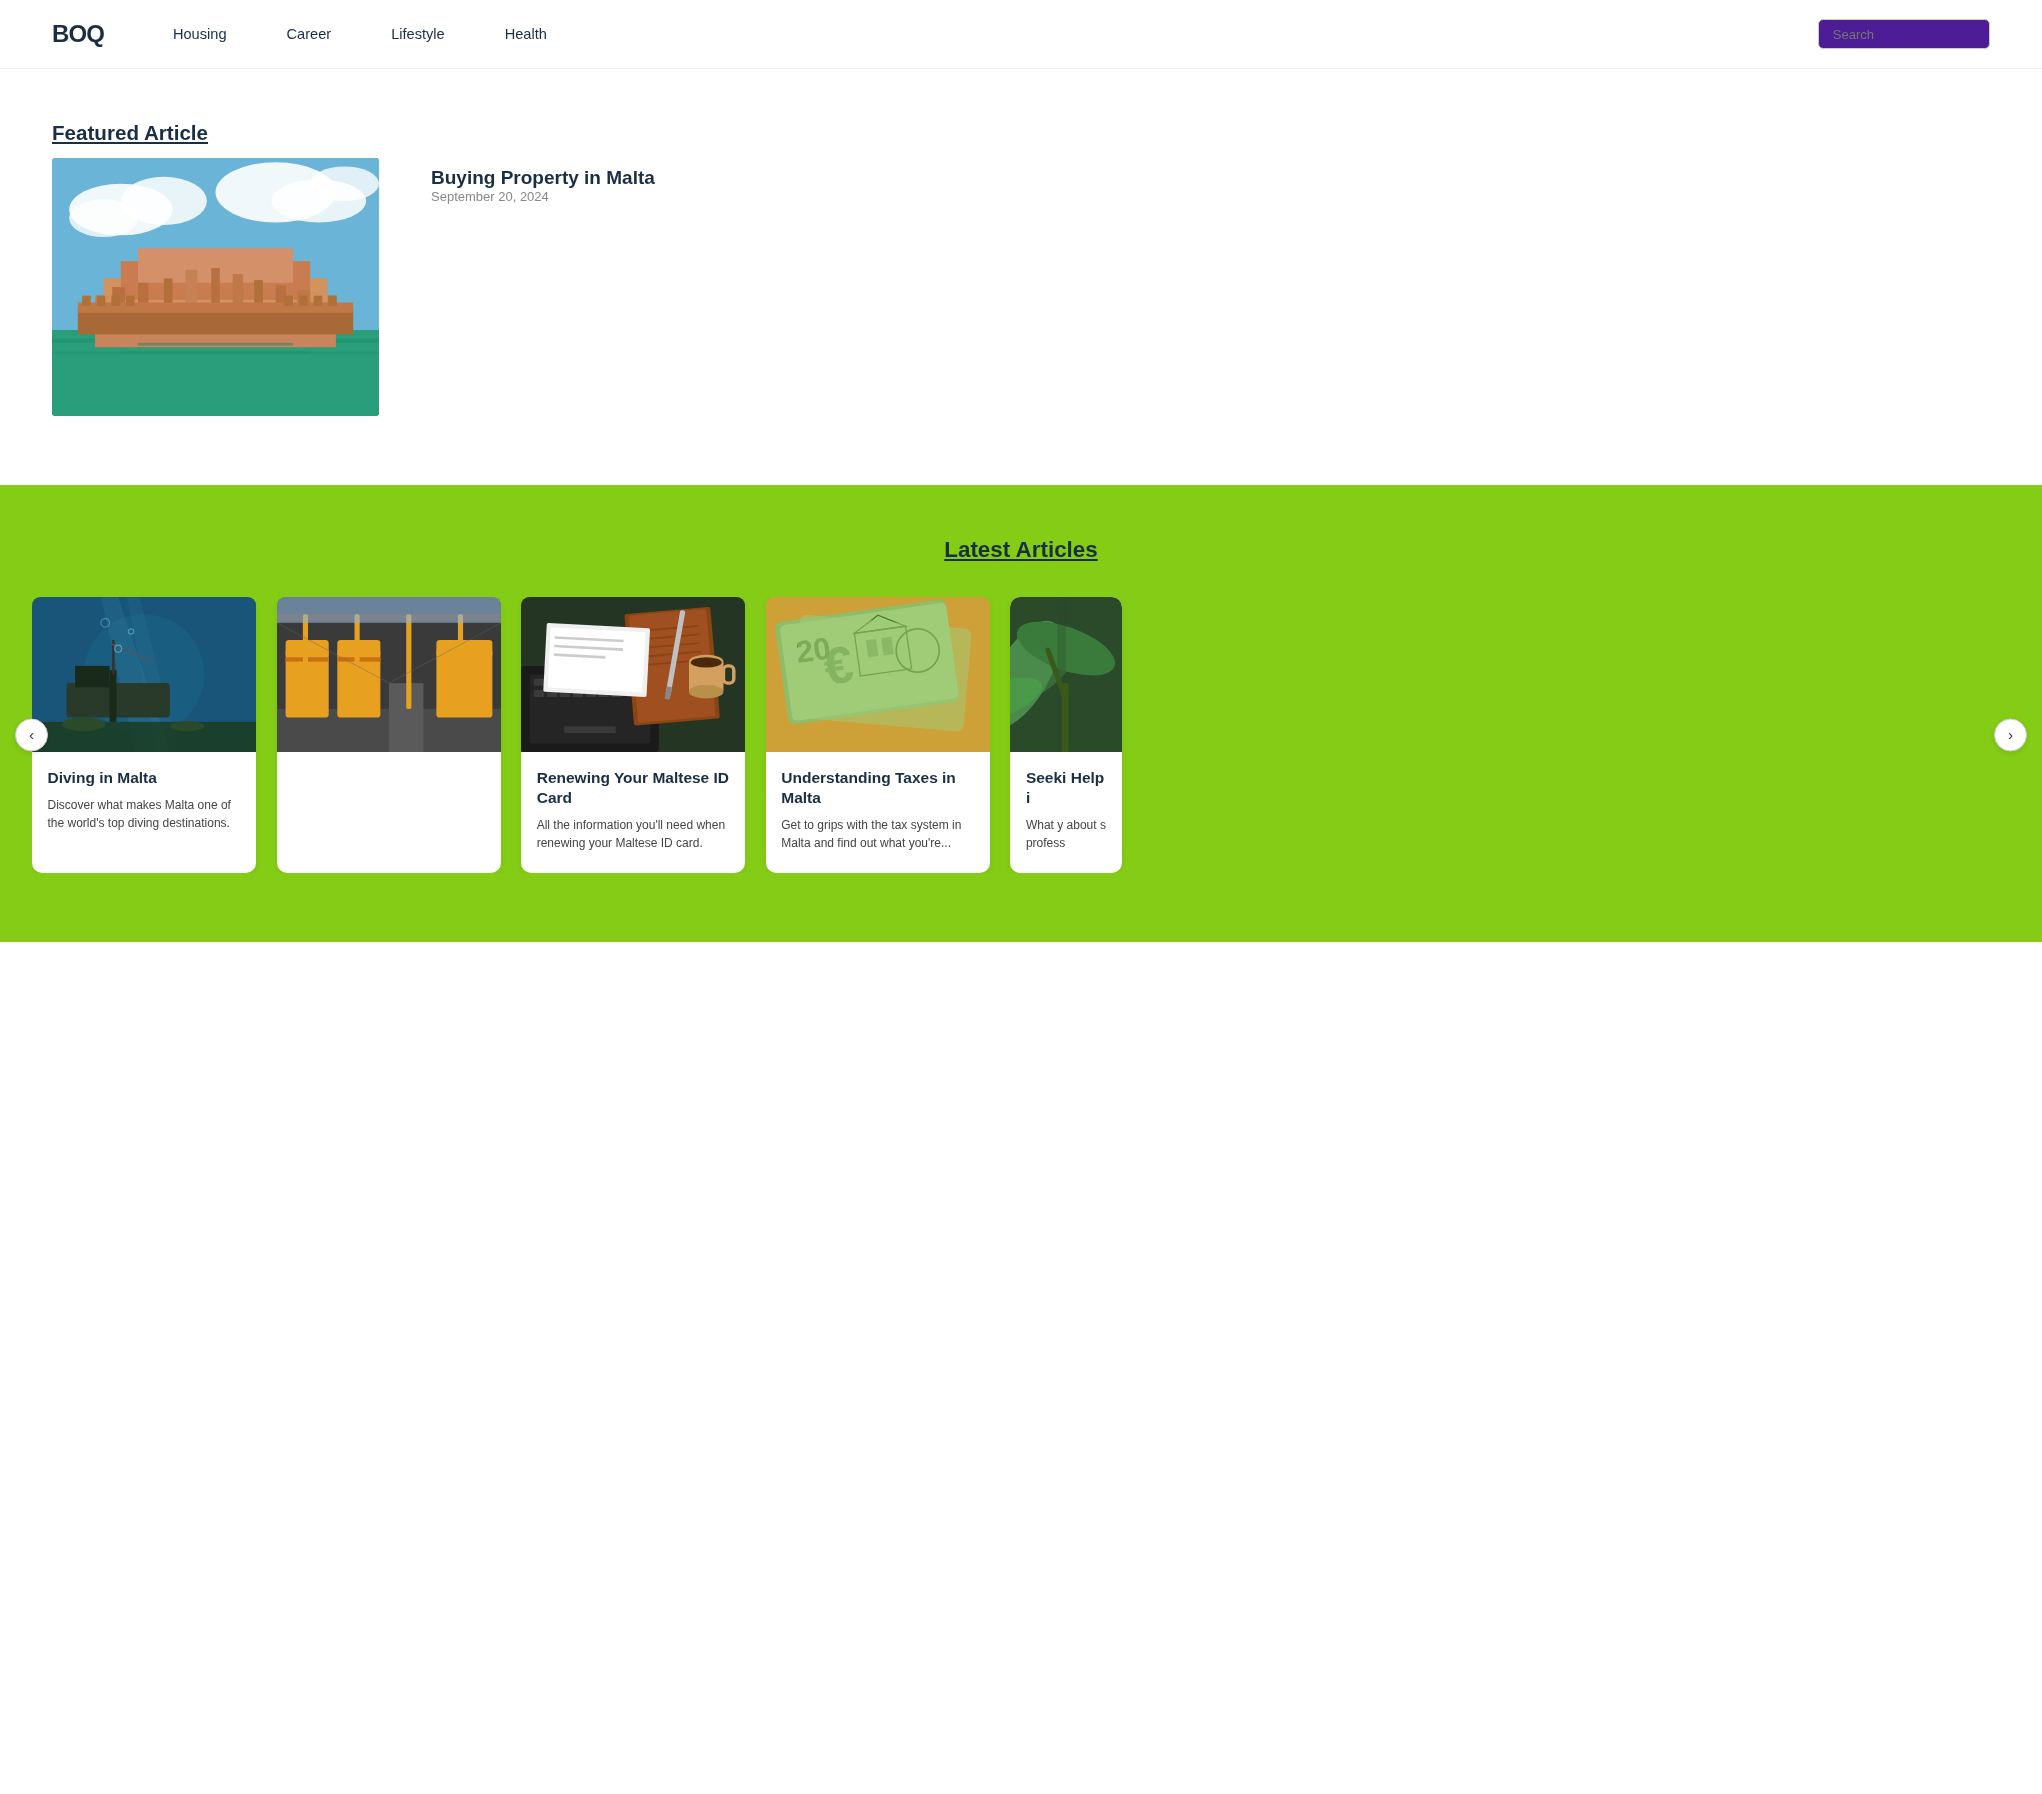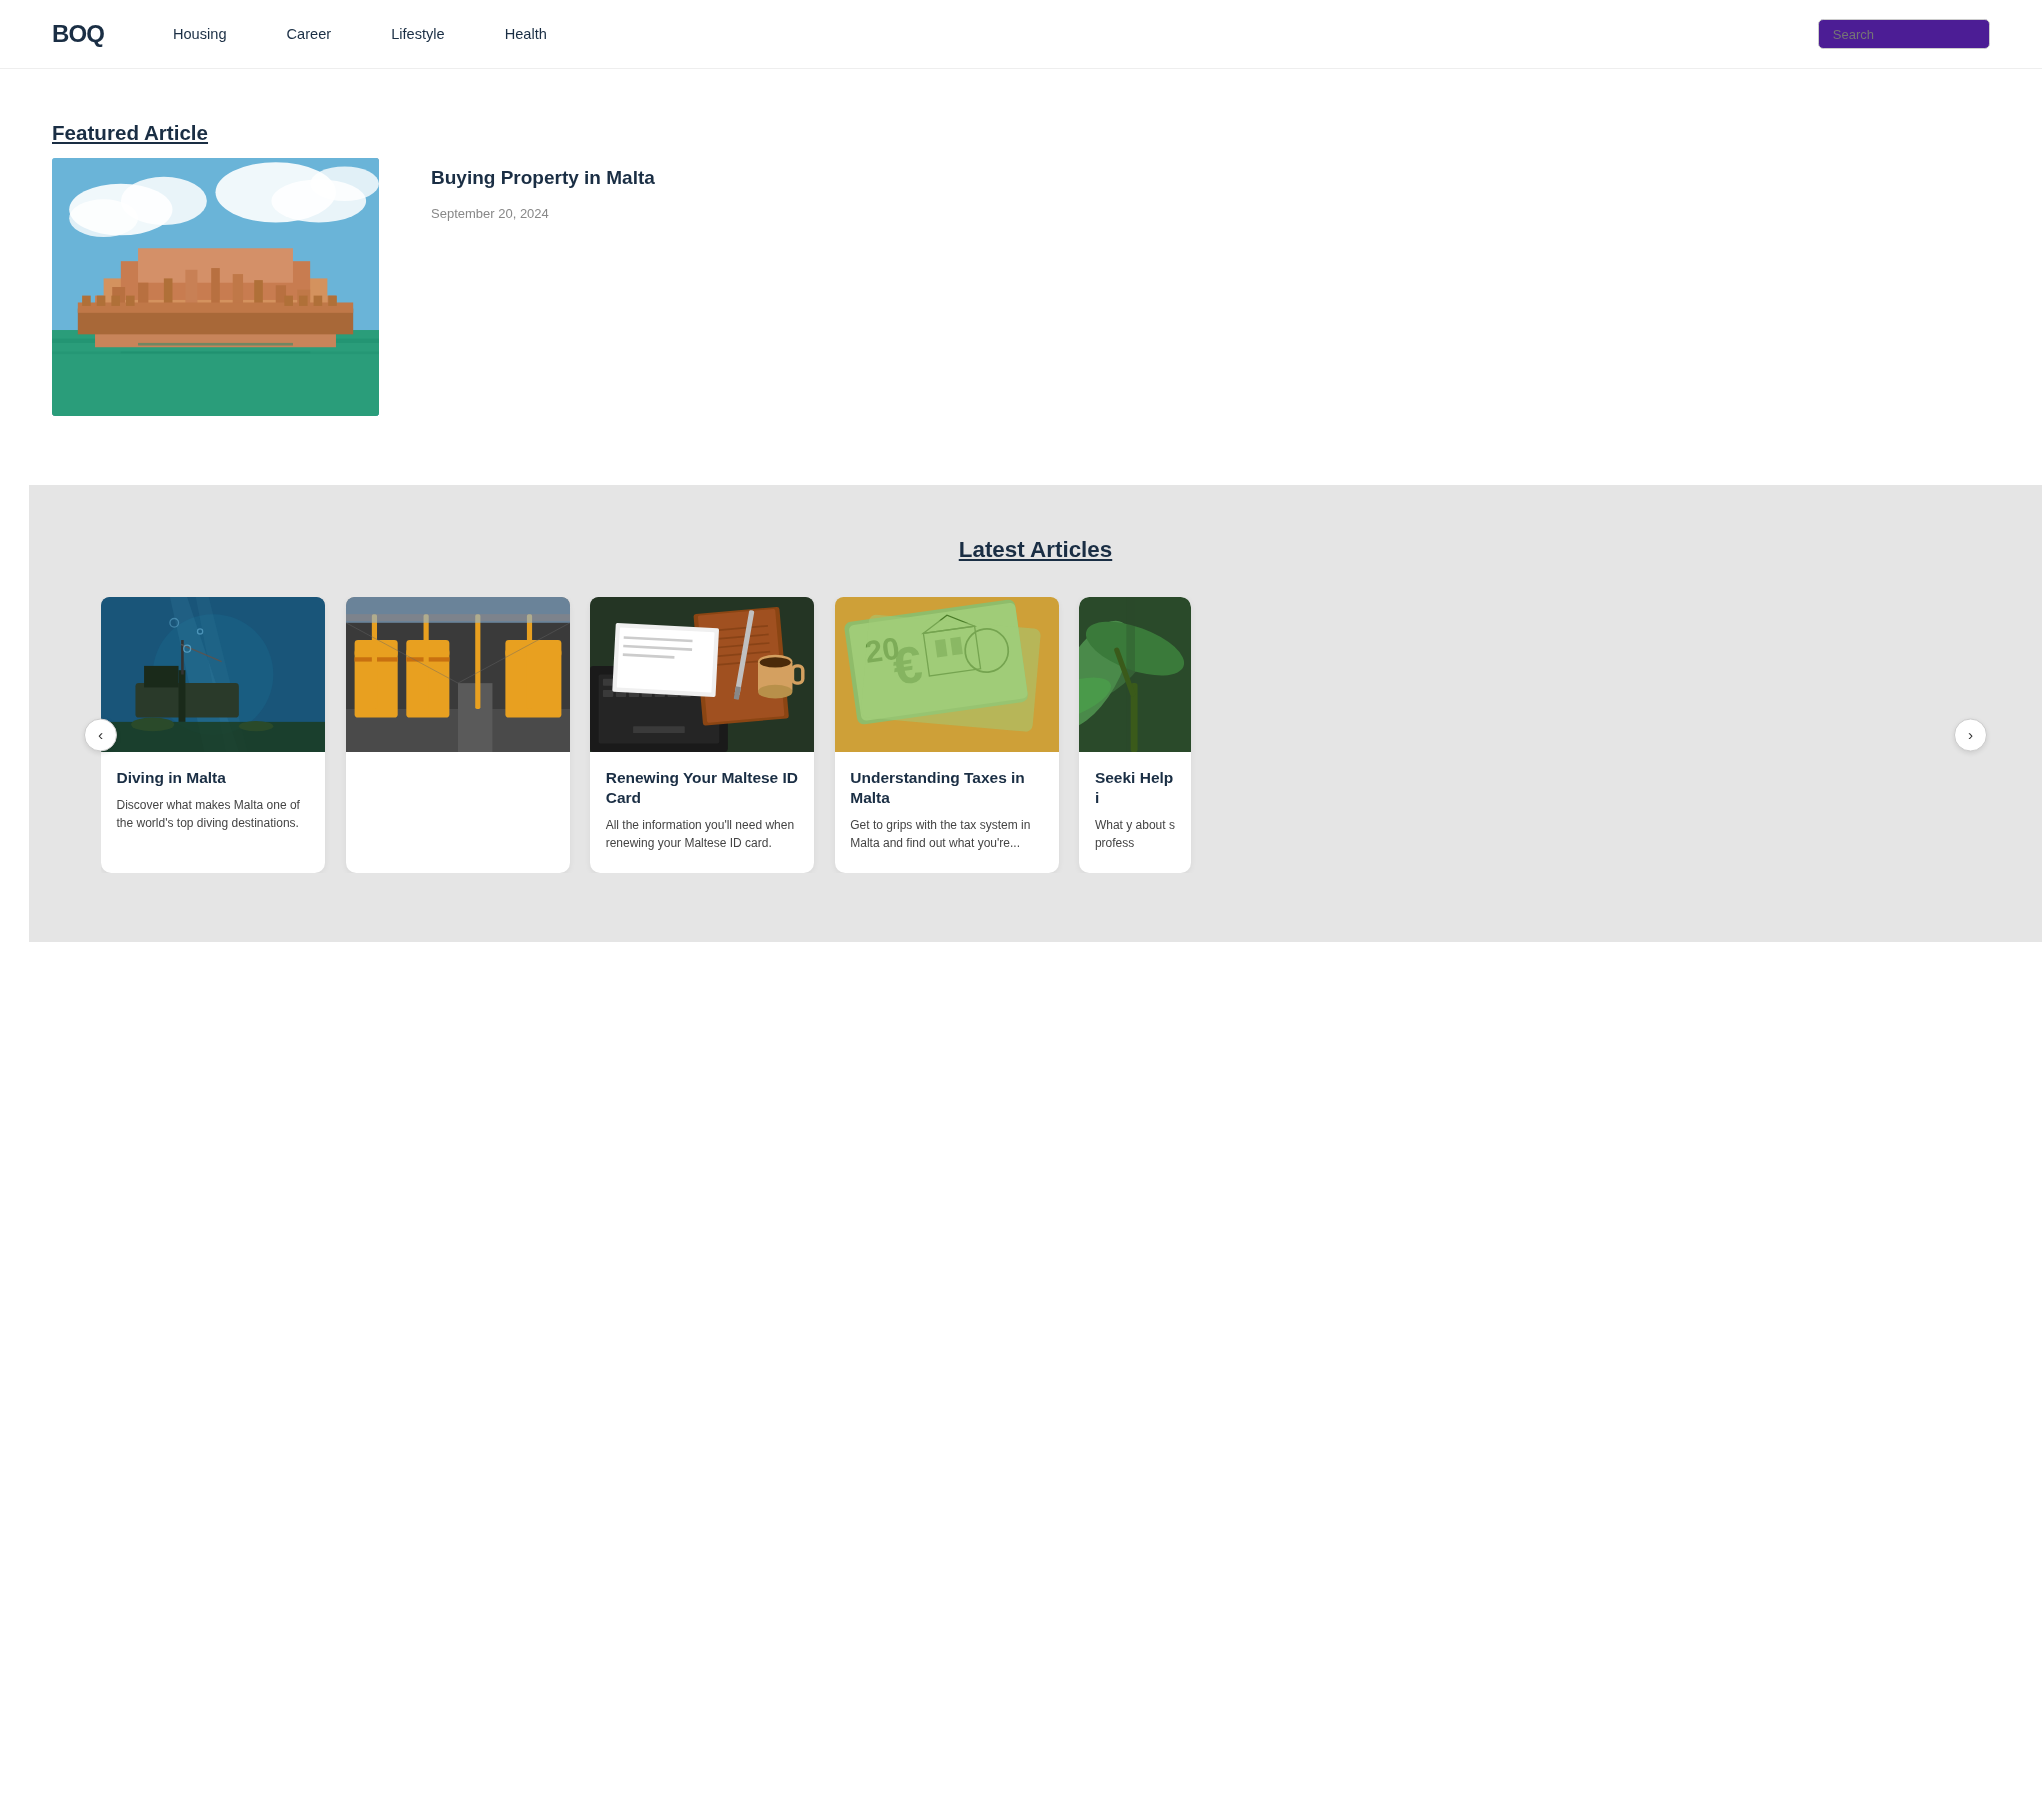--- a/index.html
+++ b/index.html
@@ -85,38 +85,37 @@
       height: 100%;
     }
     .featured-content {
       flex: 1;
       padding-top: 8.6px;
     }
     .featured-content h3 {
       font-size: 19px;
       font-weight: 700;
       color: #1a2e44;
-      margin-bottom: 17px;
+      margin-bottom: 0;
     }
     .featured-content p {
       font-size: 13.8px;
       line-height: 1.7;
       color: #333;
       margin-bottom: 20.6px;
     }
     .featured-date {
       font-size: 13px;
       color: #888;
     }
 
     
     .latest-section {
-      background: #e5e5e5;
-      padding: 52px 72px 69px;
-      margin-left: 29px;
+      background: #84cc16;
+      padding: 52px 32px 69px;
     }
     .latest-section h2 {
       font-size: 22.4px;
       font-weight: 700;
       color: #1a2e44;
       text-decoration: underline;
       text-align: center;
       margin-bottom: 34px;
     }
     .carousel-wrapper {

